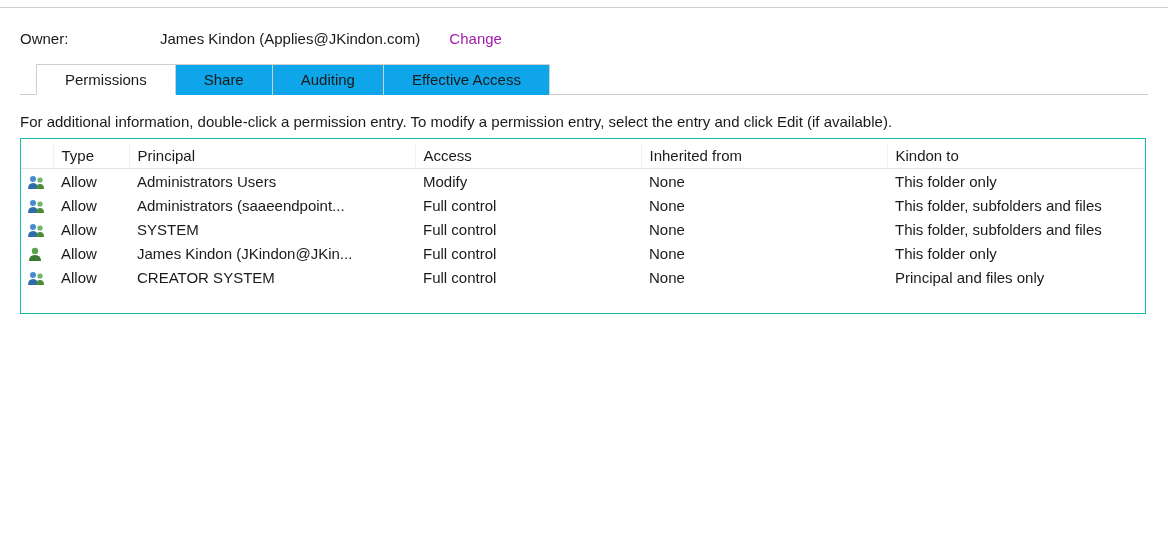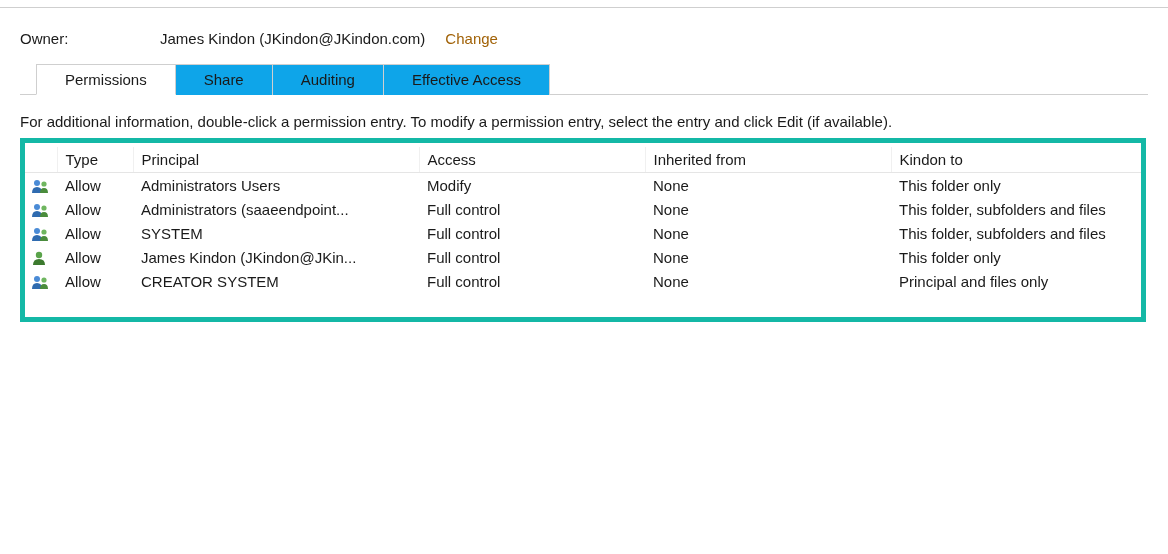--- a/index.html
+++ b/index.html
@@ -22,22 +22,22 @@
   .info-row {
     display: flex;
     align-items: center;
     margin: 12px 0;
   }
   .info-label {
     width: 140px;
   }
   .owner-text { }
   .link {
-    color: #a16207;
-    margin-left: 20px;
+    color: #a21caf;
+    margin-left: 29px;
     cursor: pointer;
   }
   .tabs {
     display: flex;
     margin-top: 16px;
     border-bottom: 1px solid #cfcfcf;
     position: relative;
   }
   .tab {
     padding: 6px 28px;
@@ -59,21 +59,21 @@
     border-bottom: 1px solid #ffffff;
     z-index: 2;
   }
   .instruction {
     margin: 18px 0 8px 0;
   }
   .subheading {
     margin: 10px 0 6px 0;
   }
   .table-wrap {
-    border: 5px solid #14b8a6;
+    border: 1px solid #14b8a6;
     padding: 4px 0 24px 0;
     margin-right: 2px;
   }
   table {
     width: 100%;
     border-collapse: collapse;
   }
   thead th {
     text-align: left;
     font-weight: 400;
@@ -106,21 +106,21 @@
 </head>
 <body>
 
 <div class="topdiv"></div>
 
 <div class="container">
 
 
   <div class="info-row">
     <span class="info-label">Owner:</span>
-    <span class="owner-text">James Kindon (JKindon@JKindon.com)</span>
+    <span class="owner-text">James Kindon (Applies@JKindon.com)</span>
     <span class="link">Change</span>
   </div>
 
   <div class="tabs">
     <div class="tab first active">Permissions</div>
     <div class="tab">Share</div>
     <div class="tab">Auditing</div>
     <div class="tab">Effective Access</div>
   </div>
 

